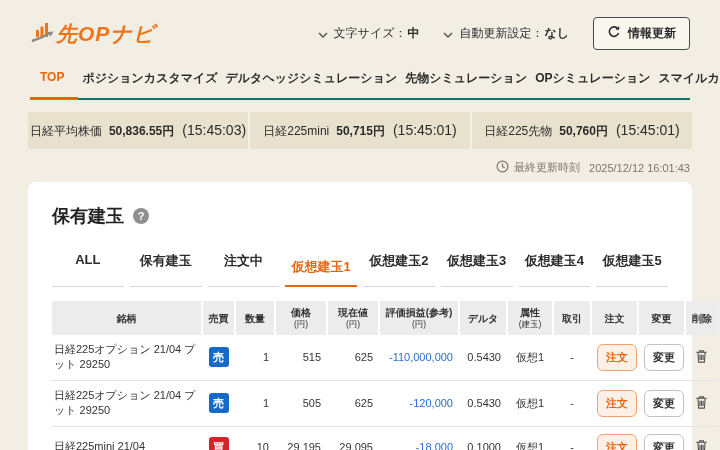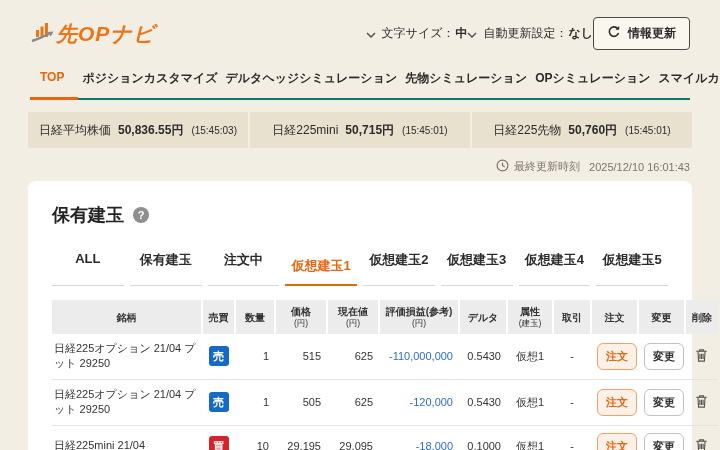--- a/index.html
+++ b/index.html
@@ -8,40 +8,40 @@
     background:#f2eee4;
     font-family:"Liberation Sans","DejaVu Sans",sans-serif;
     color:#2b2b2b;
     overflow:hidden;
     position:relative;
   }
   
   .topbar{ display:flex; justify-content:space-between; align-items:center; padding:17px 30px 8px; }
   .logo{ display:flex; align-items:center; cursor:pointer; }
   .logo-text{ font-size:21px; font-weight:bold; font-style:italic; color:#ee7418; letter-spacing:1px; }
-  .controls{ display:flex; align-items:center; font-size:12px; }
+  .controls{ display:flex; align-items:center; gap:24px; font-size:12px; }
   .dropdown{ display:flex; align-items:center; gap:6px; cursor:pointer; }
   .dd-value{ font-weight:bold; }
   .refresh-btn{
     display:flex; align-items:center; gap:7px;
     border:1px solid #4a4a4a; border-radius:4px; background:#faf7ef;
     padding:7px 13px; font-size:12px; font-weight:bold; cursor:pointer;
     font-family:inherit; color:#2b2b2b;
   }
   
   .nav{ display:flex; justify-content:space-between; margin:2px 30px 0; border-bottom:2px solid #0f766e; }
   .nav-tab{ font-size:12px; font-weight:bold; padding:10px 4px 11px; cursor:pointer; position:relative; white-space:nowrap; }
   .nav-tab.active{ color:#e8650f; padding-left:10px; padding-right:14px; }
   .nav-tab.active::after{ content:""; position:absolute; left:0; right:0; bottom:-2px; height:3px; background:#e8650f; }
   
   .ticker{ display:flex; gap:2px; margin:12px 28px 0; }
   .ticker-seg{ flex:1; background:#e7e1ce; text-align:center; padding:10px 0 9px; font-size:12px; white-space:nowrap; }
   .ticker-name{ margin-right:7px;text-align:center; }
   .ticker-value{ font-weight:bold; }
-  .ticker-time{ font-size:10px; margin-left:8px; }
+  .ticker-time{ font-size:14px; margin-left:8px; }
   
   .update-row{ display:flex; justify-content:flex-end; align-items:center; gap:5px; margin:11px 30px 7px; font-size:11px; color:#7d7668; }
   .update-time{ margin-left:4px; }
   
   .card{ margin:0 28px; background:#fff; border-radius:8px 8px 0 0; padding:22px 24px; height:320px; }
   .card-title-row{ display:flex; align-items:center; gap:9px; }
   .card-title{ font-size:18px; font-weight:bold; color:#222; }
   .help{ width:16px; height:16px; border-radius:50%; background:#8f8f8f; color:#fff; font-size:11px; font-weight:bold;
          display:flex; align-items:center; justify-content:center; cursor:pointer; }
   
@@ -139,21 +139,21 @@
 </div>
 
 <div class="update-row">
   <span>
     <svg width="13" height="13" viewBox="0 0 14 14">
       <circle cx="7" cy="7" r="5.8" stroke="#7d7668" stroke-width="1.3" fill="none"></circle>
       <path d="M7 3.8 V7 l2.4 1.6" stroke="#7d7668" stroke-width="1.3" fill="none"></path>
     </svg>
   </span>
   <span>最終更新時刻</span>
-  <span class="update-time">2025/12/10 16:01:43</span>
+  <span class="update-time">2025/12/12 16:01:43</span>
 </div>
 
 <section class="card">
   <div class="card-title-row">
     <span class="card-title">保有建玉</span>
     <span class="help">?</span>
   </div>
 
   <div class="subtabs">
     <div class="subtab">ALL</div>

